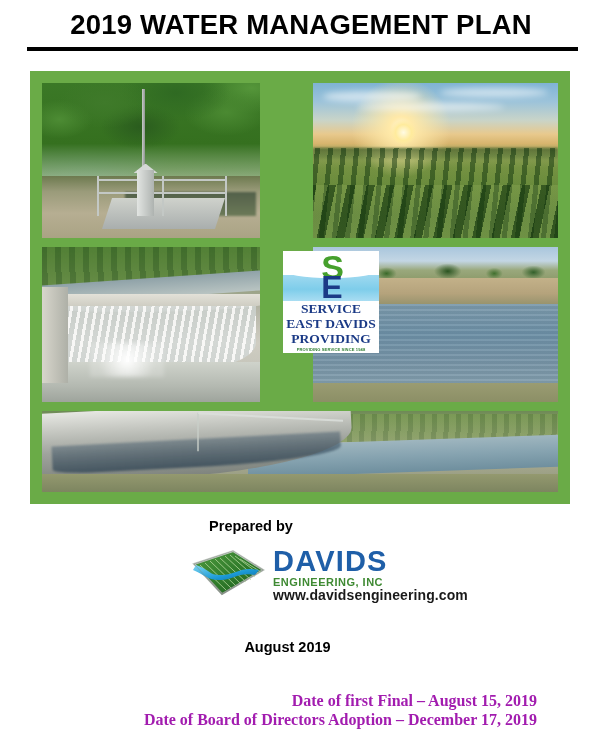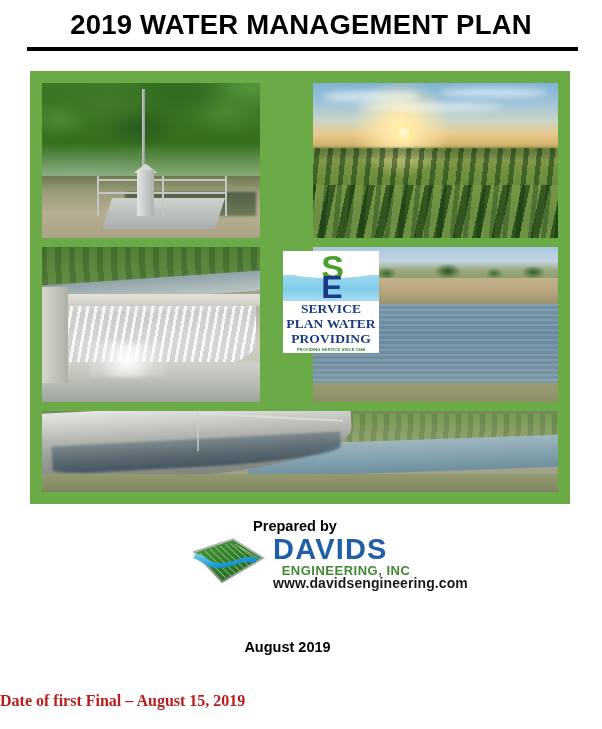--- a/index.html
+++ b/index.html
@@ -347,28 +347,27 @@
   
   #prepared-by {
     position: absolute;
     top: 518px;
     left: 0; width: 502px;
     text-align: center;
     font-family: "Liberation Sans", sans-serif;
     font-weight: bold;
     font-size: 14.5px;
     color: #000000;
-    margin-left: 44px;
   }
 
   
   #davids-logo {
     position: absolute;
     left: 189px;
-    top: 534px;
+    top: 546px;
     width: 230px;
     height: 56px;
   }
   #davids-logo .emblem {
     position: absolute;
     left: 0; top: 2px; width: 78px; height: 52px;
   }
   #davids-logo .wordmark {
     position: absolute;
     left: 84px; top: 0; width: 146px; height: 56px;
@@ -377,25 +376,24 @@
     font-family: "Liberation Sans", sans-serif;
     font-weight: bold;
     font-size: 29px;
     line-height: 30px;
     color: #1f5fa8;
     letter-spacing: 1.2px;
   }
   #davids-logo .de-sub {
     font-family: "Liberation Sans", sans-serif;
     font-weight: bold;
-    font-size: 13px;
+    font-size: 11px;
     line-height: 13px;
     color: #3f8a33;
     letter-spacing: 0.5px;
-    text-align: center;
   }
   #davids-logo .de-url {
     font-family: "Liberation Sans", sans-serif;
     font-weight: bold;
     font-size: 14px;
     line-height: 12px;
     color: #1a1a1a;
     letter-spacing: 0.1px;
   }
 
@@ -407,26 +405,26 @@
     text-align: center;
     font-family: "Liberation Sans", sans-serif;
     font-weight: bold;
     font-size: 14.5px;
     color: #000000;
   }
   #final-dates {
     position: absolute;
     top: 691px;
     left: 0; width: 537px;
-    text-align: left;
+    text-align: right;
     font-family: "Liberation Serif", serif;
     font-weight: bold;
     font-size: 16px;
     line-height: 19px;
-    color: #b91c1c;
+    color: #a21caf;
   }
 </style>
 </head>
 <body>
 
 <div id="page-title">2019 WATER MANAGEMENT PLAN</div>
 <div id="title-rule"></div>
 
 <div id="collage">
 
@@ -492,21 +490,21 @@
     </div>
   </div>
 
   <div id="district-logo">
     <div class="mark">
       <div class="waterband"></div>
       <div class="glyph-s">S</div>
       <div class="glyph-e">E</div>
     </div>
     <div class="name">SERVICE</div>
-    <div class="name">PLAN WATER</div>
+    <div class="name">EAST DAVIDS</div>
     <div class="name">PROVIDING</div>
     <div class="tagline">PROVIDING SERVICE SINCE 1948</div>
   </div>
 
 </div>
 
 <div id="prepared-by">Prepared by</div>
 
 <div id="davids-logo">
   <svg class="emblem" viewBox="0 0 78 52">
@@ -546,13 +544,14 @@
     <div class="de-name">DAVIDS</div>
     <div class="de-sub">ENGINEERING, INC</div>
     <div class="de-url">www.davidsengineering.com</div>
   </div>
 </div>
 
 <div id="pub-date">August 2019</div>
 
 <div id="final-dates">
   <div>Date of first Final – August 15, 2019</div>
+  <div>Date of Board of Directors Adoption  – December 17, 2019</div>
 </div>
 
 </body></html>

